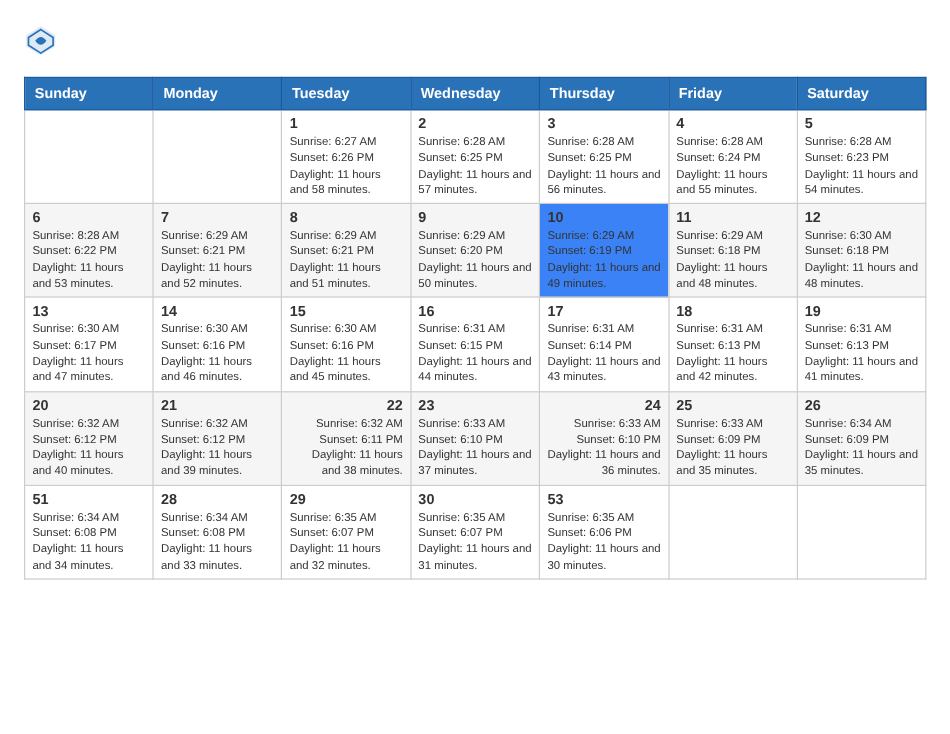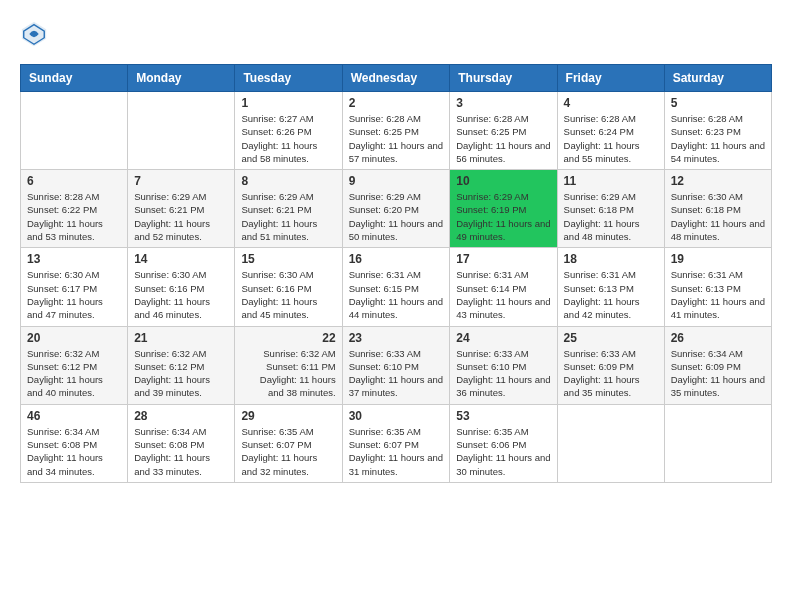--- a/index.html
+++ b/index.html
@@ -183,21 +183,21 @@
           <div class="day-info">Sunrise: 6:29 AM
 Sunset: 6:21 PM
 Daylight: 11 hours and 51 minutes.</div>
         </td>
         <td style="background: rgb(245, 245, 245);">
           <span class="day-num">9</span>
           <div class="day-info">Sunrise: 6:29 AM
 Sunset: 6:20 PM
 Daylight: 11 hours and 50 minutes.</div>
         </td>
-        <td style="background: #22c55e;">
+        <td style="background: #3b82f6;">
           <span class="day-num">10</span>
           <div class="day-info">Sunrise: 6:29 AM
 Sunset: 6:19 PM
 Daylight: 11 hours and 49 minutes.</div>
         </td>
         <td style="background: rgb(245, 245, 245);">
           <span class="day-num">11</span>
           <div class="day-info">Sunrise: 6:29 AM
 Sunset: 6:18 PM
 Daylight: 11 hours and 48 minutes.</div>
@@ -271,42 +271,42 @@
           <div class="day-info">Sunrise: 6:32 AM
 Sunset: 6:11 PM
 Daylight: 11 hours and 38 minutes.</div>
         </td>
         <td style="background: rgb(245, 245, 245); margin-top: 23px;">
           <span class="day-num">23</span>
           <div class="day-info">Sunrise: 6:33 AM
 Sunset: 6:10 PM
 Daylight: 11 hours and 37 minutes.</div>
         </td>
-        <td style="background: rgb(245, 245, 245);">
+        <td style="background: rgb(245, 245, 245); text-align: right;">
           <span class="day-num">24</span>
           <div class="day-info">Sunrise: 6:33 AM
 Sunset: 6:10 PM
 Daylight: 11 hours and 36 minutes.</div>
         </td>
         <td style="background: rgb(245, 245, 245);">
           <span class="day-num">25</span>
           <div class="day-info">Sunrise: 6:33 AM
 Sunset: 6:09 PM
 Daylight: 11 hours and 35 minutes.</div>
         </td>
         <td style="background: rgb(245, 245, 245);">
           <span class="day-num">26</span>
           <div class="day-info">Sunrise: 6:34 AM
 Sunset: 6:09 PM
 Daylight: 11 hours and 35 minutes.</div>
         </td>
       </tr>
       <tr>
         <td>
-          <span class="day-num">46</span>
+          <span class="day-num">51</span>
           <div class="day-info">Sunrise: 6:34 AM
 Sunset: 6:08 PM
 Daylight: 11 hours and 34 minutes.</div>
         </td>
         <td>
           <span class="day-num">28</span>
           <div class="day-info">Sunrise: 6:34 AM
 Sunset: 6:08 PM
 Daylight: 11 hours and 33 minutes.</div>
         </td>

